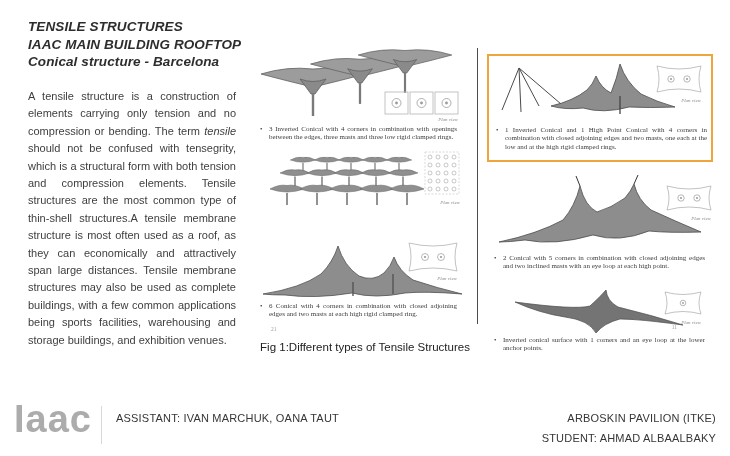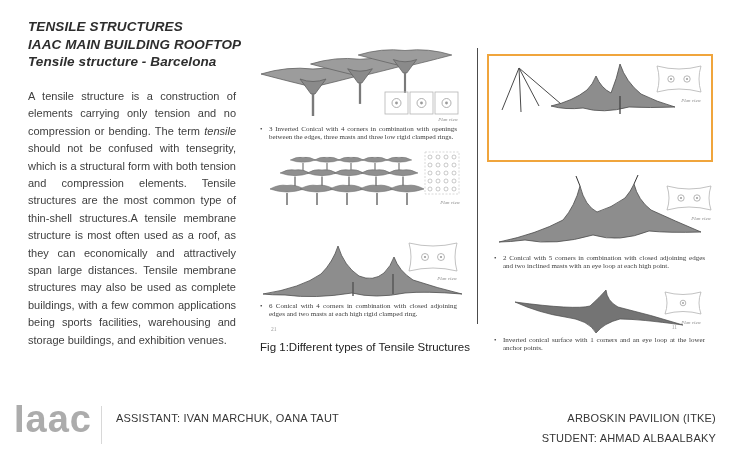--- a/index.html
+++ b/index.html
@@ -49,21 +49,21 @@
   .footer-line{display:block;white-space:nowrap;}
 </style>
 </head>
 <body>
 
 <div class="page">
 
   <div class="title-block">
     <span class="title-line">TENSILE STRUCTURES</span>
     <span class="title-line">IAAC MAIN BUILDING ROOFTOP</span>
-    <span class="title-line">Tensile structure - Barcelona</span>
+    <span class="title-line">Conical structure - Barcelona</span>
   </div>
 
   <p class="intro"><span>A </span><b>tensile structure</b><span> is a construction of elements carrying only tension and no compression or bending. The term </span><i>tensile</i><span> should not be confused with tensegrity, which is a structural form with both tension and compression elements. Tensile structures are the most common type of thin-shell structures.A </span><b>tensile membrane structure</b><span> is most often used as a roof, as they can economically and attractively span large distances. Tensile membrane structures may also be used as complete buildings, with a few common applications being sports facilities, warehousing and storage buildings, and exhibition venues.</span></p>
 
   <section class="panel panel-left">
 
     <figure class="fig" style="top:4px;margin:0;">
       <svg viewBox="0 0 214 78" width="214" height="78">
         <defs>
           <g id="cone1" stroke="#5f5f5f" stroke-width="0.8" fill="#9c9c9c">
@@ -186,20 +186,21 @@
           <line x1="131" y1="38" x2="131" y2="56" stroke="#444444" stroke-width="1.3"></line>
           <g>
             <path d="M168,8 Q190,14 212,8 Q208,21 212,34 Q190,28 168,34 Q172,21 168,8 Z" fill="none" stroke="#b2b2b2" stroke-width="0.8"></path>
             <circle cx="182" cy="21" r="3.2" fill="none" stroke="#9a9a9a" stroke-width="0.7"></circle>
               <circle cx="198" cy="21" r="3.2" fill="none" stroke="#9a9a9a" stroke-width="0.7"></circle>
             <circle cx="182" cy="21" r="1" fill="#9a9a9a"></circle>
               <circle cx="198" cy="21" r="1" fill="#9a9a9a"></circle>
           </g>
           <text x="212" y="44" text-anchor="end" class="pv-label">Plan view</text>
         </svg>
+        <figcaption class="cap" style="position:absolute;top:68px;width:214px;left:4px;">1 Inverted Conical and 1 High Point Conical with 4 corners in combination with closed adjoining edges and two masts, one each at the low and at the high rigid clamped rings.</figcaption>
       </figure>
     </div>
 
     <figure class="fig" style="top:134px;margin:0;">
       <svg viewBox="0 0 228 80" width="228" height="80">
         <line x1="93" y1="12" x2="89" y2="2" stroke="#333333" stroke-width="1"></line>
         <line x1="147" y1="10" x2="151" y2="1" stroke="#333333" stroke-width="1"></line>
         <path d="M12,68 Q50,60 76,46 Q88,32 93,12 Q98,32 110,38 Q124,34 138,24 Q144,17 147,10 Q151,26 164,36 Q188,47 214,58 Q182,59 162,57 Q132,69 106,61 Q68,72 38,66 Q22,68 12,68 Z" fill="#8d8d8d" stroke="#4a4a4a" stroke-width="0.8"></path>
         <g>
           <path d="M180,12 Q202,18 224,12 Q220,24 224,36 Q202,30 180,36 Q184,24 180,12 Z" fill="none" stroke="#b2b2b2" stroke-width="0.8"></path>

